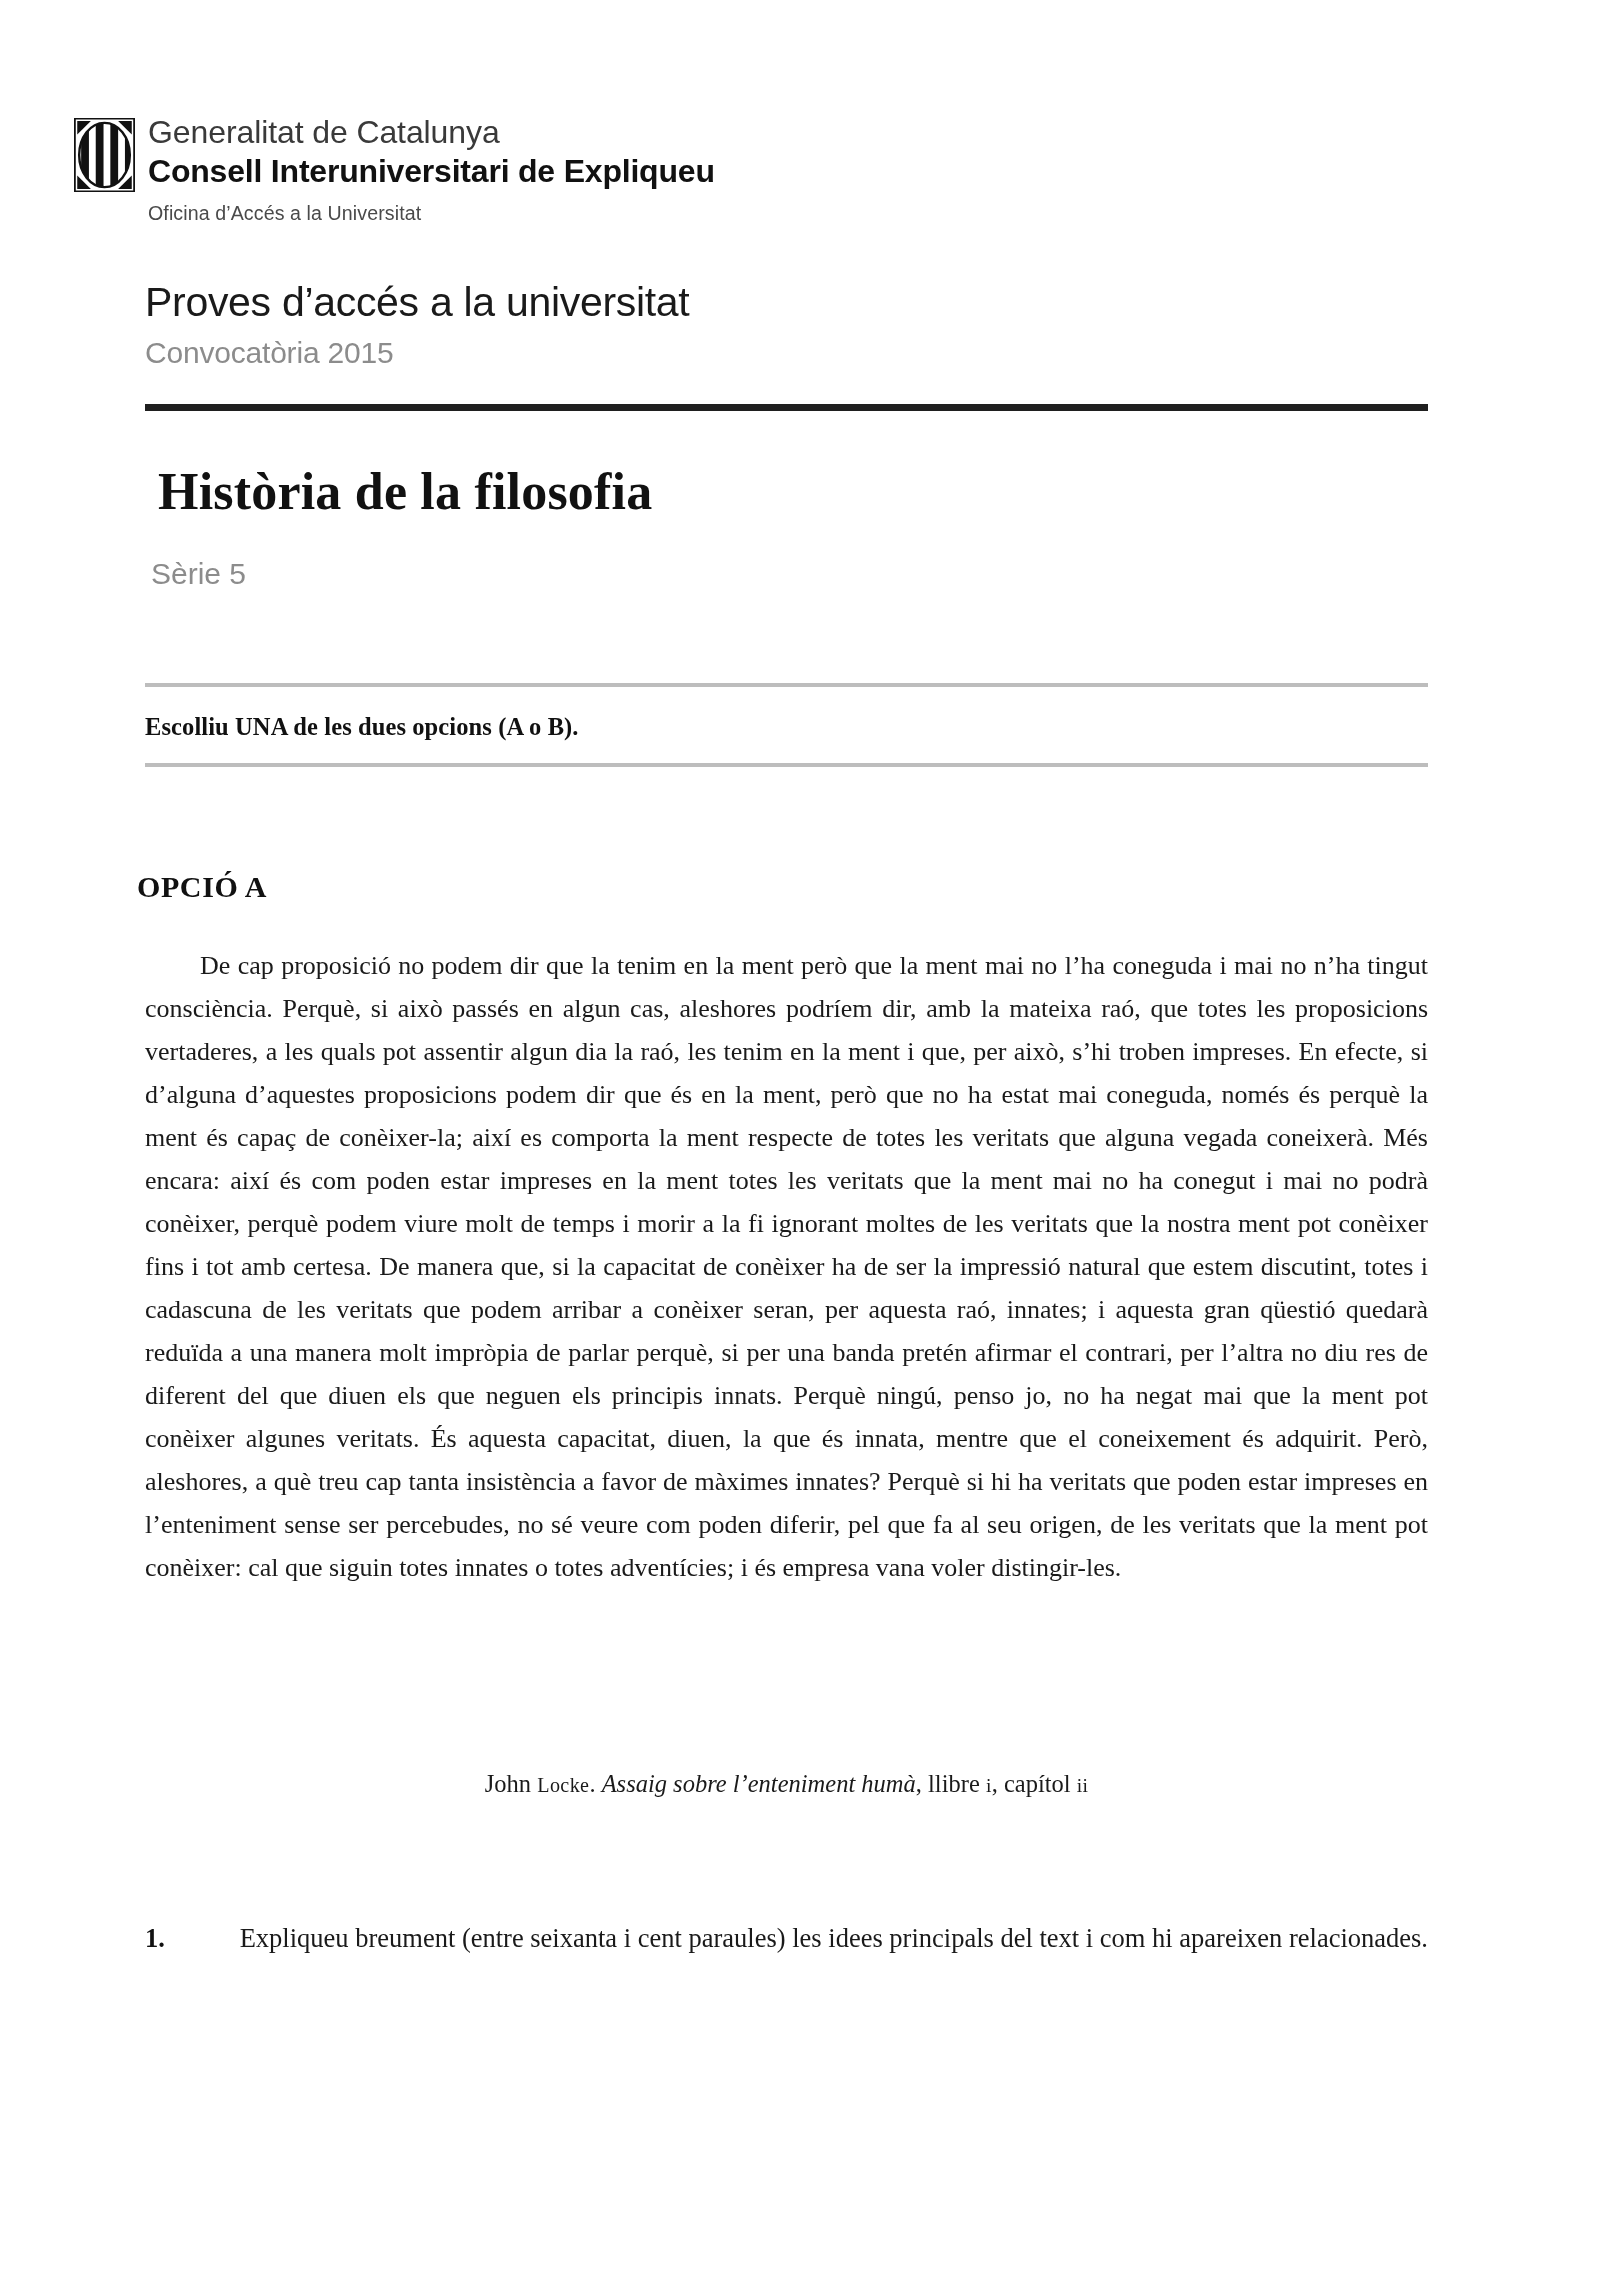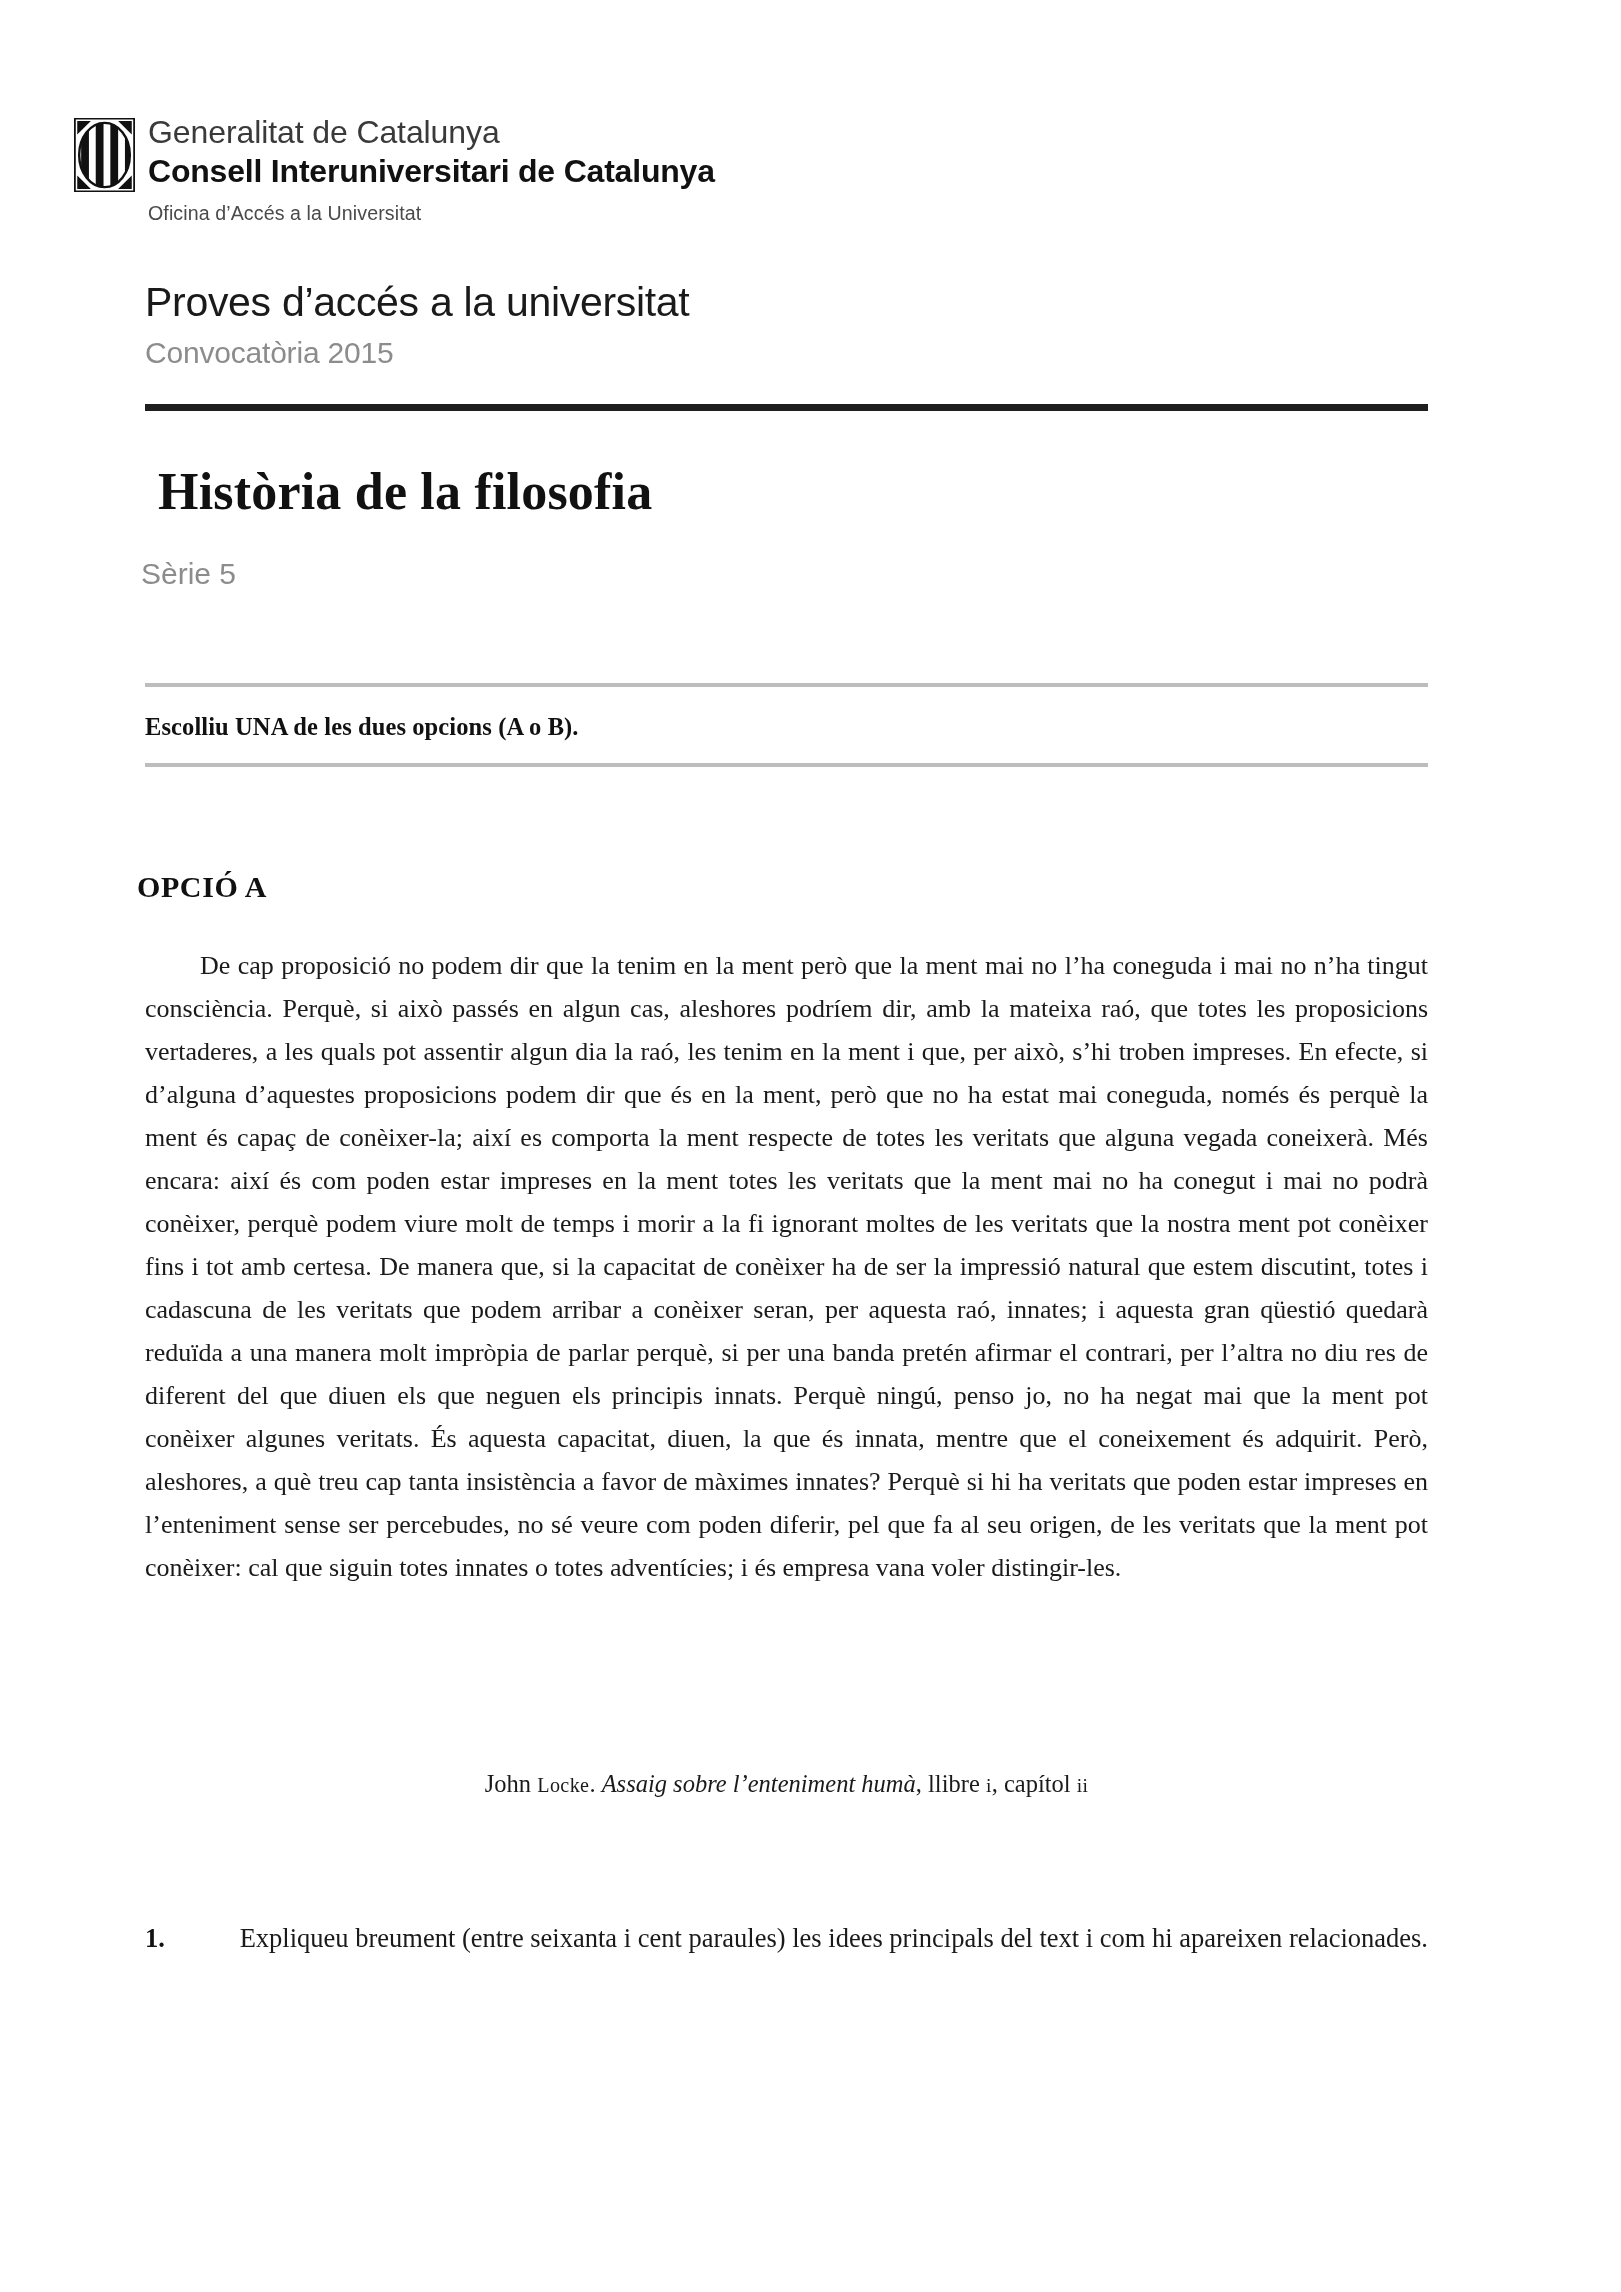--- a/index.html
+++ b/index.html
@@ -98,21 +98,21 @@
     left: 158px;
     top: 462px;
     font-family: "Liberation Serif", serif;
     font-weight: bold;
     font-size: 52px;
     color: #111111;
     letter-spacing: 0.2px;
   }
   .series-label {
     position: absolute;
-    left: 141px;
+    left: 151px;
     top: 557px;
     font-family: "Liberation Sans", sans-serif;
     font-size: 30px;
     color: #8c8c8c;
   }
 
   
   .rule-thin-top {
     position: absolute;
     left: 145px;
@@ -247,21 +247,21 @@
         <rect x="0" y="0" width="62" height="76" fill="#ffffff"></rect>
         <rect x="7" y="0" width="8" height="76" fill="#111111"></rect>
         <rect x="22" y="0" width="8" height="76" fill="#111111"></rect>
         <rect x="37" y="0" width="8" height="76" fill="#111111"></rect>
         <rect x="52" y="0" width="8" height="76" fill="#111111"></rect>
       </g>
       <ellipse cx="31" cy="38" rx="26" ry="33" fill="none" stroke="#111111" stroke-width="2.5"></ellipse>
     </svg>
     <div class="logo-text">
       <span class="org-line1">Generalitat de Catalunya</span>
-      <span class="org-line2">Consell Interuniversitari de Catalunya</span>
+      <span class="org-line2">Consell Interuniversitari de Expliqueu</span>
       <span class="org-line3">Oficina d’Accés a la Universitat</span>
     </div>
   </div>
 
   <div class="exam-title">Proves d’accés a la universitat</div>
   <div class="exam-session">Convocatòria 2015</div>
   <div class="rule-thick"></div>
 
   <div class="subject-title">Història de la filosofia</div>
   <div class="series-label">Sèrie 5</div>

